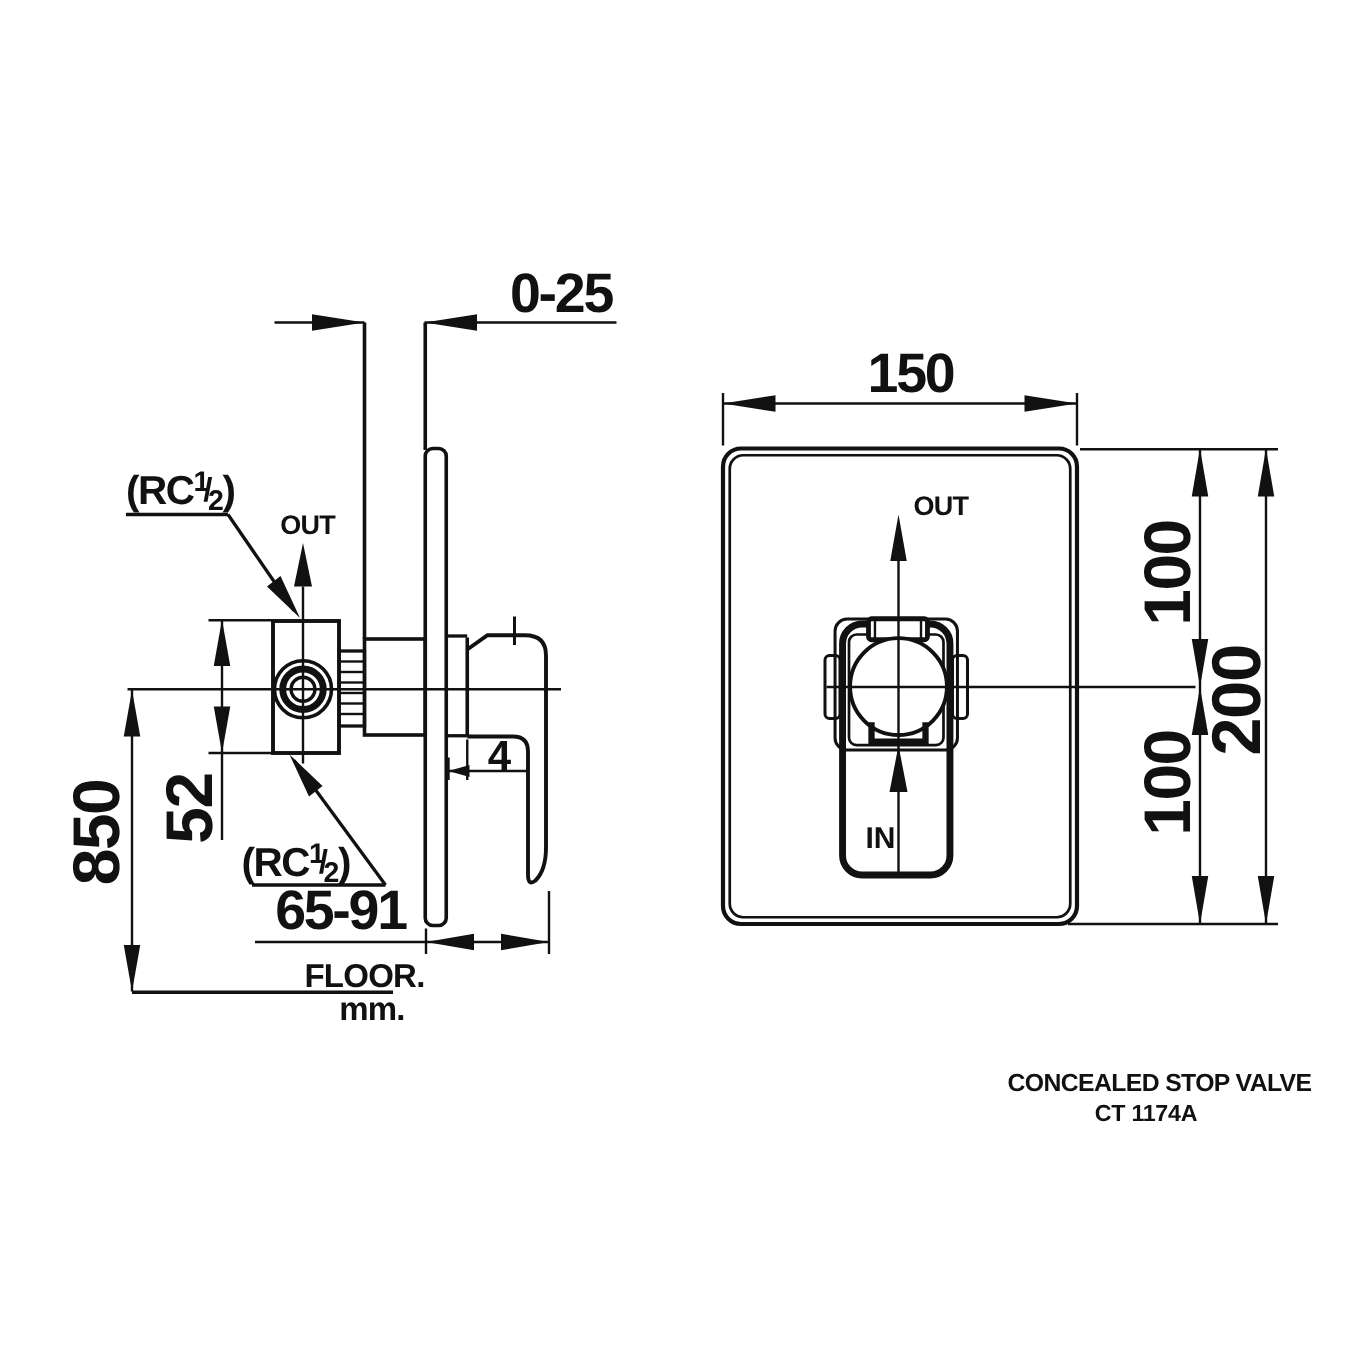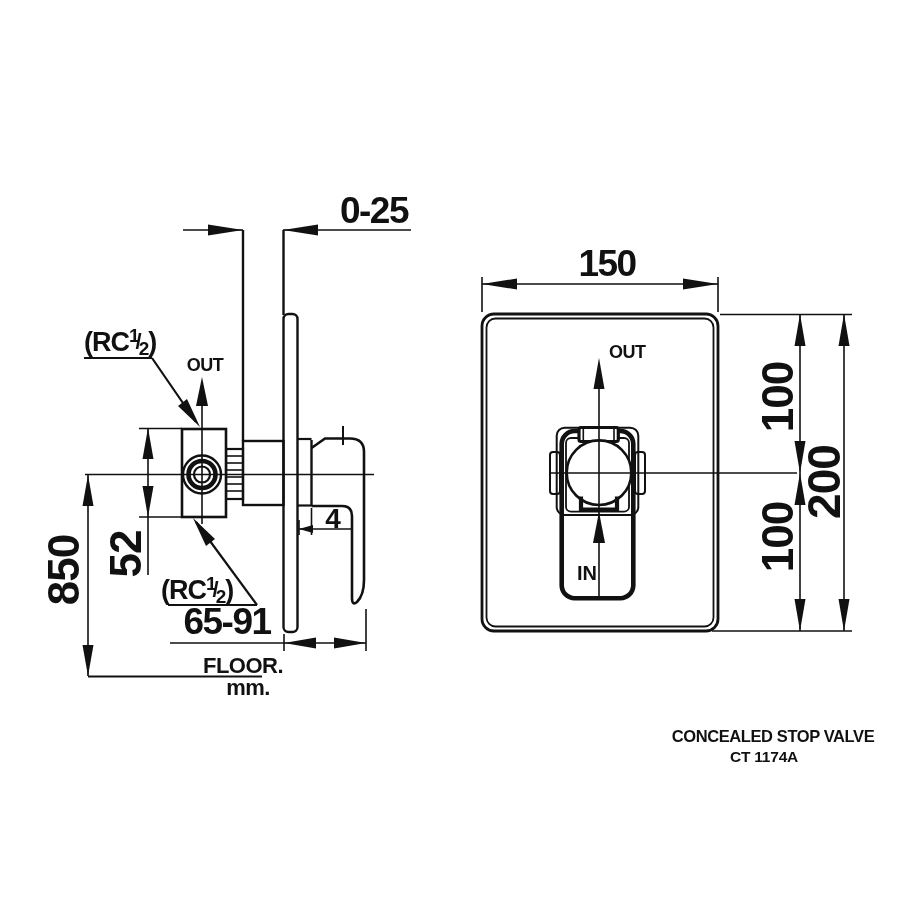--- a/index.html
+++ b/index.html
@@ -1,17 +1,17 @@
 <!DOCTYPE html>
 <html style="--line: #111111; --bg: #ffffff;"><head>
 <meta charset="utf-8">
 <style>
   :root { --line:#111111; --bg:#ffffff; }
   html,body { margin:0; padding:0; background:var(--bg); }
-  .stage { width:900px; height:768px; position:relative; background:var(--bg); margin:15px auto;border-radius:30px; }
+  .stage { width:900px; height:768px; position:relative; background:var(--bg); margin:0 auto;border-radius:30px; }
   svg { display:block; }
   .ln   { stroke:var(--line); fill:none; stroke-linecap:butt; stroke-linejoin:miter; }
   .s16 { stroke-width:1.6; } .s18 { stroke-width:1.8; } .s2 { stroke-width:2; }
   .s22 { stroke-width:2.2; } .s24 { stroke-width:2.4; } .s26 { stroke-width:2.6; }
   .s28 { stroke-width:2.8; } .s32 { stroke-width:3.2; } .s42 { stroke-width:4.2; }
   .s46 { stroke-width:4.6; }
   .fillb { fill:var(--line); stroke:none; }
   .wfill { fill:var(--bg); }
   .t { font-family:"Liberation Sans", sans-serif; font-weight:bold; fill:var(--line); }
   .f37 { font-size:37px; letter-spacing:-1.5px; }

